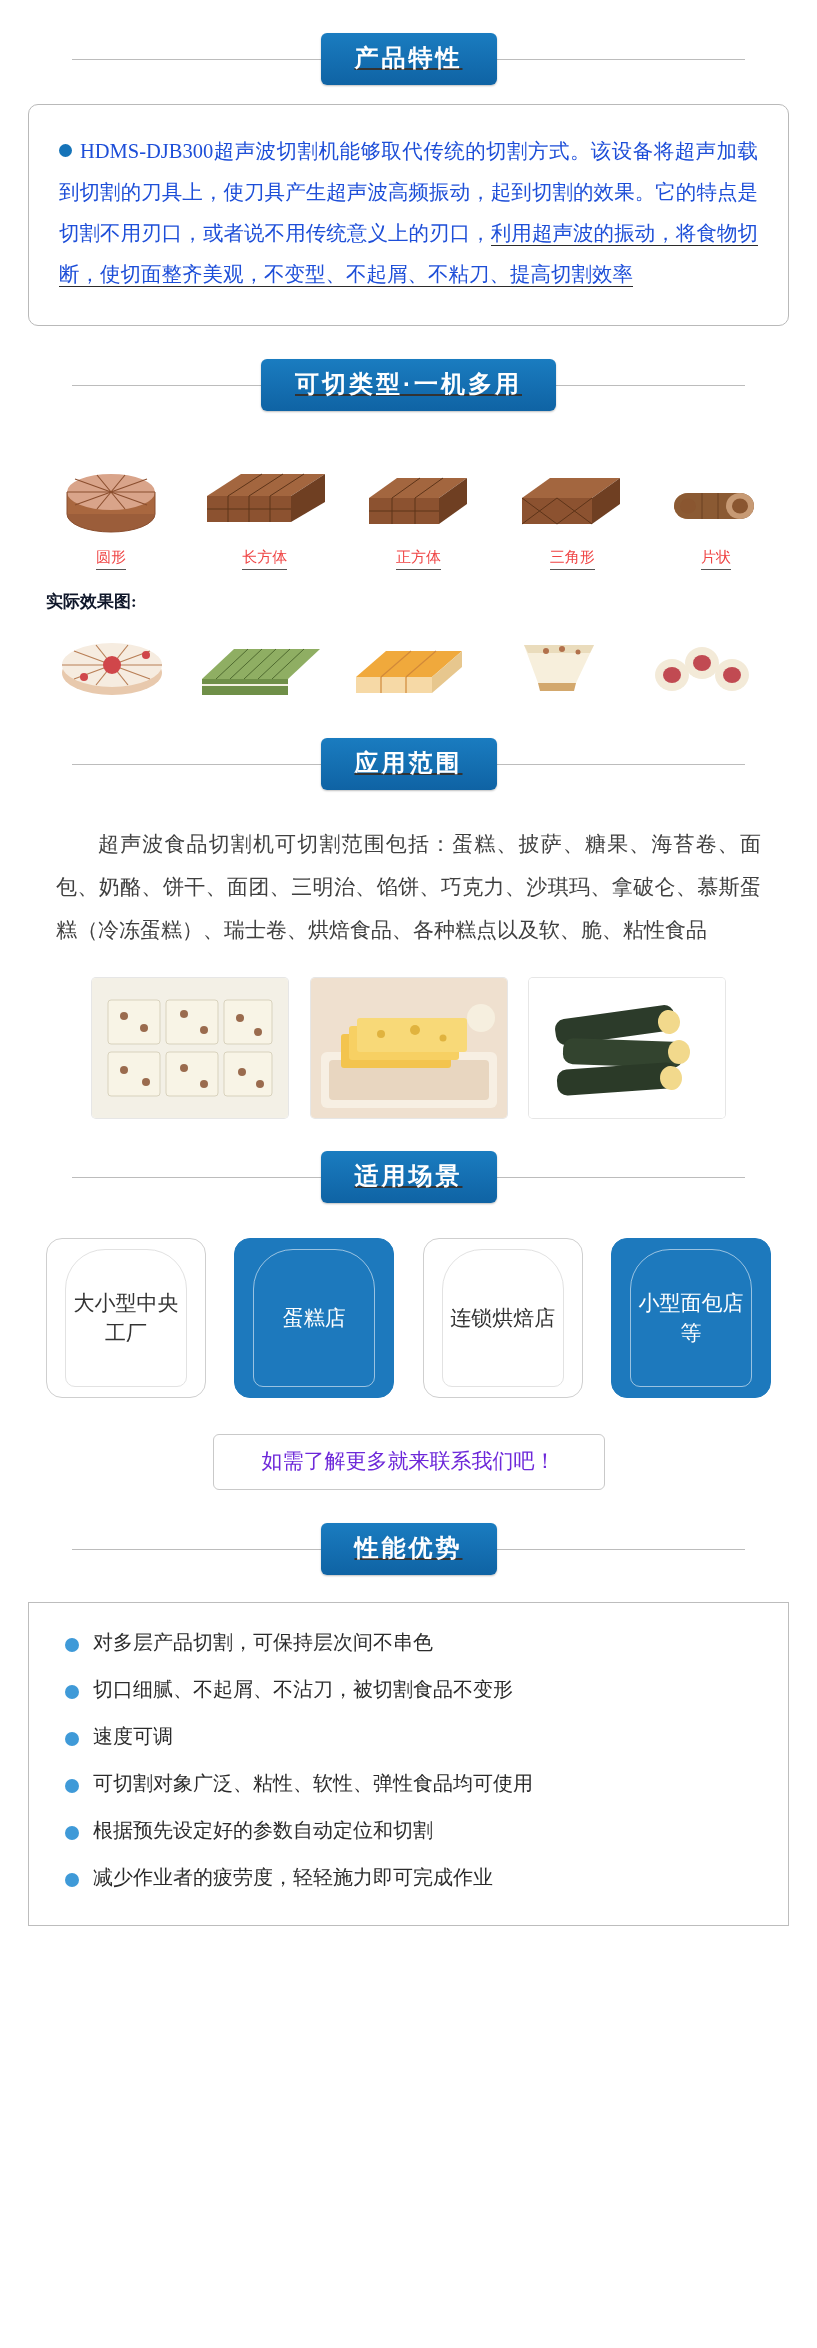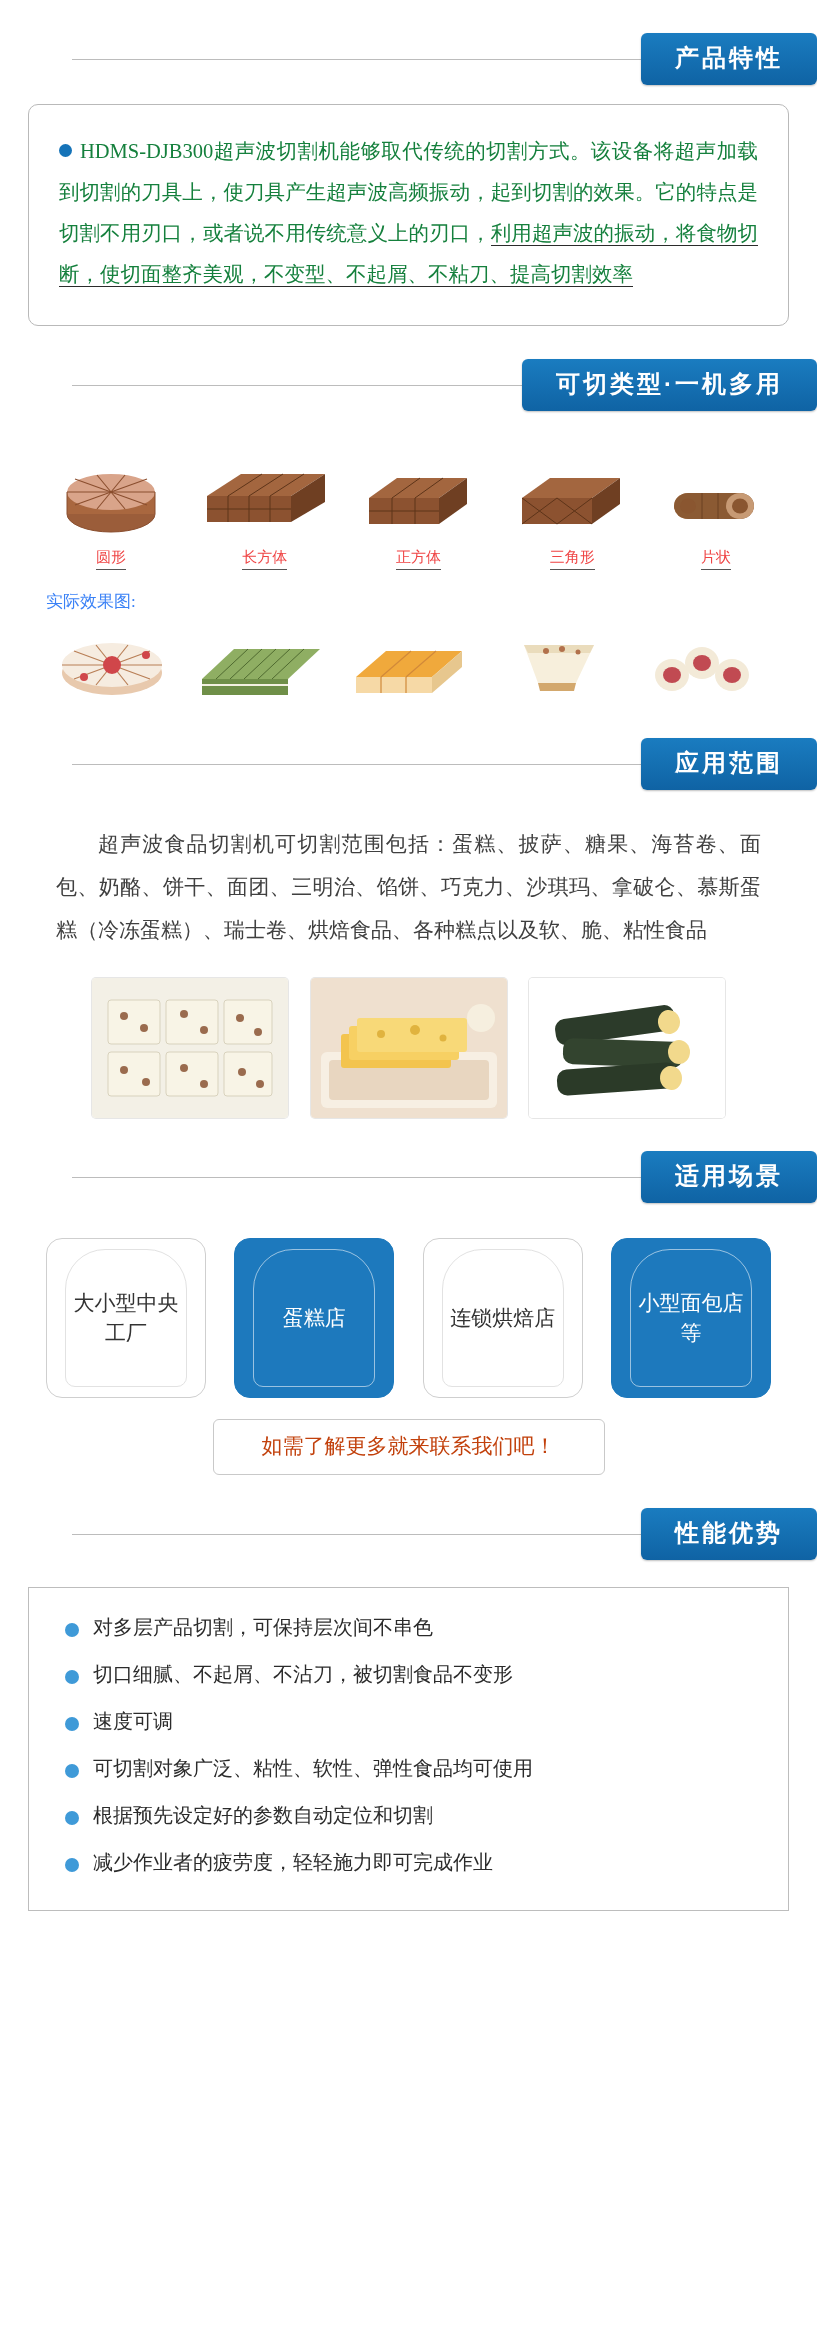--- a/index.html
+++ b/index.html
@@ -21,21 +21,22 @@
     background: #fff;
   }
 
   
   .section-head {
     position: relative;
     height: 70px;
     margin: 24px 0 10px 0;
     display: flex;
     align-items: center;
-    justify-content: flex-end;
+    justify-content: center;
+    text-decoration: underline;
   }
   .section-head .rule {
     position: absolute;
     left: 72px;
     right: 72px;
     top: 50%;
     height: 1px;
     background: #bcbcbc;
   }
   .section-head .pill {
@@ -60,21 +61,21 @@
     border-radius: 10px;
     padding: 26px 30px 30px 30px;
     box-sizing: border-box;
     background: #fff;
   }
   .feature-card p {
     margin: 0;
     font-size: 20.5px;
     line-height: 2.0;
     text-align: justify;
-    color: #15803d;
+    color: #1d4ed8;
     font-family: "Liberation Serif", serif;
   }
   .bullet-dot {
     display: inline-block;
     width: 13px;
     height: 13px;
     border-radius: 50%;
     background: #1573b8;
     margin-right: 8px;
     vertical-align: 1px;
@@ -98,22 +99,23 @@
     color: #ef4444;
     border-bottom: 1px solid #555;
     display: inline-block;
     padding-bottom: 2px;
     font-family: "Liberation Serif", serif;
   }
 
   .actual-label {
     margin: 20px 0 8px 46px;
     font-size: 17px;
-    color: #3b82f6;
-    font-family: "Liberation Serif", serif;
+    color: #0f172a;
+    font-family: "Liberation Serif", serif;
+    font-weight: bold;
   }
   .photo-row {
     display: flex;
     justify-content: space-between;
     margin: 4px 46px 0 46px;
   }
   .photo-row .ph {
     width: 133px;
     height: 84px;
     border-radius: 3px;
@@ -181,27 +183,27 @@
     height: 86%;
     display: flex;
     align-items: center;
     justify-content: center;
     border-radius: 40px 40px 10px 10px;
   }
   .scene.light .inner { border: 1px solid #e2e2e2; }
   .scene.dark .inner { border: 1px solid rgba(255,255,255,.55); }
 
   .contact-box {
-    margin: 21px auto 0 auto;
+    margin: 36px auto 0 auto;
     width: 390px;
     border: 1px solid #c9c9c9;
     border-radius: 6px;
     text-align: center;
     font-size: 21px;
-    color: #c2410c;
+    color: #6d28d9;
     padding: 12px 0 14px 0;
     font-family: "Liberation Serif", serif;
   }
 
   
   .adv-card {
     margin: 18px 28px 0 28px;
     border: 1px solid #bdbdbd;
     border-radius: 0;
     padding: 26px 34px 34px 34px;

